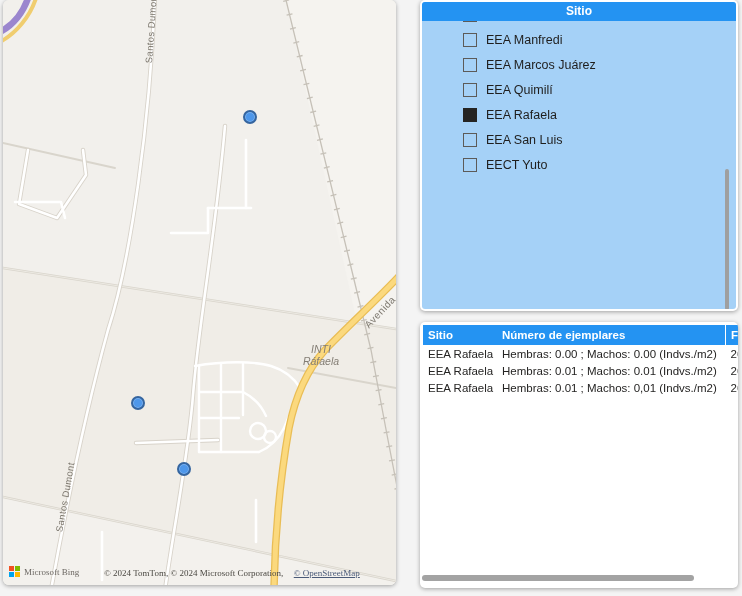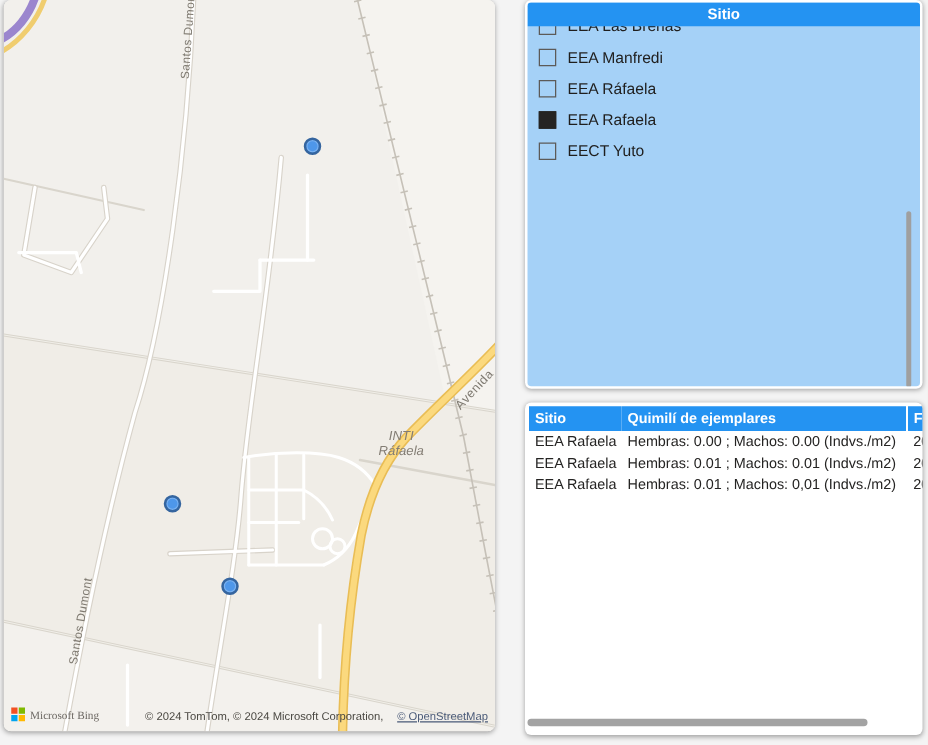--- a/index.html
+++ b/index.html
@@ -22,34 +22,34 @@
   #lbl-poi{left:270px;top:344px;width:96px;text-align:center;font-size:10.5px;line-height:11.5px;color:#837d74;font-style:italic;}
   .marker{
     position:absolute;width:10px;height:10px;border-radius:50%;
     background:var(--marker,#4E97EA);border:2px solid #35659f;
     box-shadow:0 0 0 1px rgba(255,255,255,.25) inset;
   }
   #bing-logo{position:absolute;left:6px;bottom:8px;display:flex;align-items:center;gap:4px;font-family:Liberation Serif, serif;}
   #bing-logo .sq{display:grid;grid-template-columns:5px 5px;grid-template-rows:5px 5px;gap:1px;}
   #bing-logo .sq i{display:block;}
   #bing-logo .t{font-size:9px;color:#6d6964;}
-  #map-attr{position:absolute;left:113px;bottom:7px;font-size:9px;color:#4a4842;white-space:nowrap;}
+  #map-attr{position:absolute;left:101px;bottom:7px;font-size:9px;color:#4a4842;white-space:nowrap;font-family:Liberation Serif, serif;}
   #map-attr a{color:#4a5a78;text-decoration:underline;cursor:pointer;}
   #map-attr .gap{display:inline-block;width:6px;}
 
   
   #slicer-panel{left:420px;top:0;width:318px;height:311px;padding:0;}
   #slicer-inner{position:absolute;left:2px;top:2px;right:2px;bottom:2px;background:var(--slicer-bg,#A5D1F7);border-radius:3px;overflow:hidden;}
   #slicer-header{
     position:absolute;left:0;top:0;right:0;height:19px;z-index:2;
     background:var(--accent,#2493F2);color:#fff;font-weight:bold;font-size:12px;
     text-align:center;line-height:19px;
   }
   #slicer-items{position:absolute;left:0;top:6px;right:0;z-index:1;}
-  .s-item{height:25px;display:flex;align-items:center;padding-left:9px;cursor:pointer;}
+  .s-item{height:25px;display:flex;align-items:flex-start;padding-left:9px;cursor:pointer;margin-left:32px;}
   .cb{width:12px;height:12px;border:1px solid #5c5a58;background:transparent;flex:0 0 auto;}
   .cb.on{background:#252423;border-color:#252423;}
   .s-lbl{margin-left:9px;font-size:12.5px;color:#1f1e1d;}
   #slicer-scrollbar{position:absolute;right:7px;top:167px;width:4px;height:141px;background:#9f9f9f;border-radius:2px;z-index:3;}
 
   
   #table-panel{left:420px;top:322px;width:318px;height:266px;overflow:hidden;padding:3px;box-sizing:border-box;}
   #sitio-table{border-collapse:collapse;table-layout:fixed;width:352px;}
   #sitio-table th{
     background:var(--accent,#2493F2);color:#fff;font-weight:bold;font-size:11.5px;
@@ -169,42 +169,50 @@
         <div class="s-item">
           <span class="cb"></span>
           <span class="s-lbl">EEA Las Breñas</span>
         </div>
         <div class="s-item">
           <span class="cb"></span>
           <span class="s-lbl">EEA Manfredi</span>
         </div>
         <div class="s-item">
           <span class="cb"></span>
-          <span class="s-lbl">EEA Ráfaela</span>
+          <span class="s-lbl">EEA Marcos Juárez</span>
+        </div>
+        <div class="s-item">
+          <span class="cb"></span>
+          <span class="s-lbl">EEA Quimilí</span>
         </div>
         <div class="s-item">
           <span class="cb on"></span>
           <span class="s-lbl">EEA Rafaela</span>
+        </div>
+        <div class="s-item">
+          <span class="cb"></span>
+          <span class="s-lbl">EEA San Luis</span>
         </div>
         <div class="s-item">
           <span class="cb"></span>
           <span class="s-lbl">EECT Yuto</span>
         </div>
       </div>
     <div id="slicer-header">Sitio</div>
     <div id="slicer-scrollbar"></div>
   </div>
 </div>
 
 <div id="table-panel" class="panel">
   <table id="sitio-table">
     <thead>
         <tr>
           <th>Sitio</th>
-          <th>Quimilí de ejemplares</th>
+          <th>Número de ejemplares</th>
           <th>Fech</th>
         </tr>
       </thead>
     <tbody>
         <tr>
           <td>EEA Rafaela</td>
           <td>Hembras: 0.00 ; Machos: 0.00 (Indvs./m2)</td>
           <td>26/0</td>
         </tr>
         <tr>

